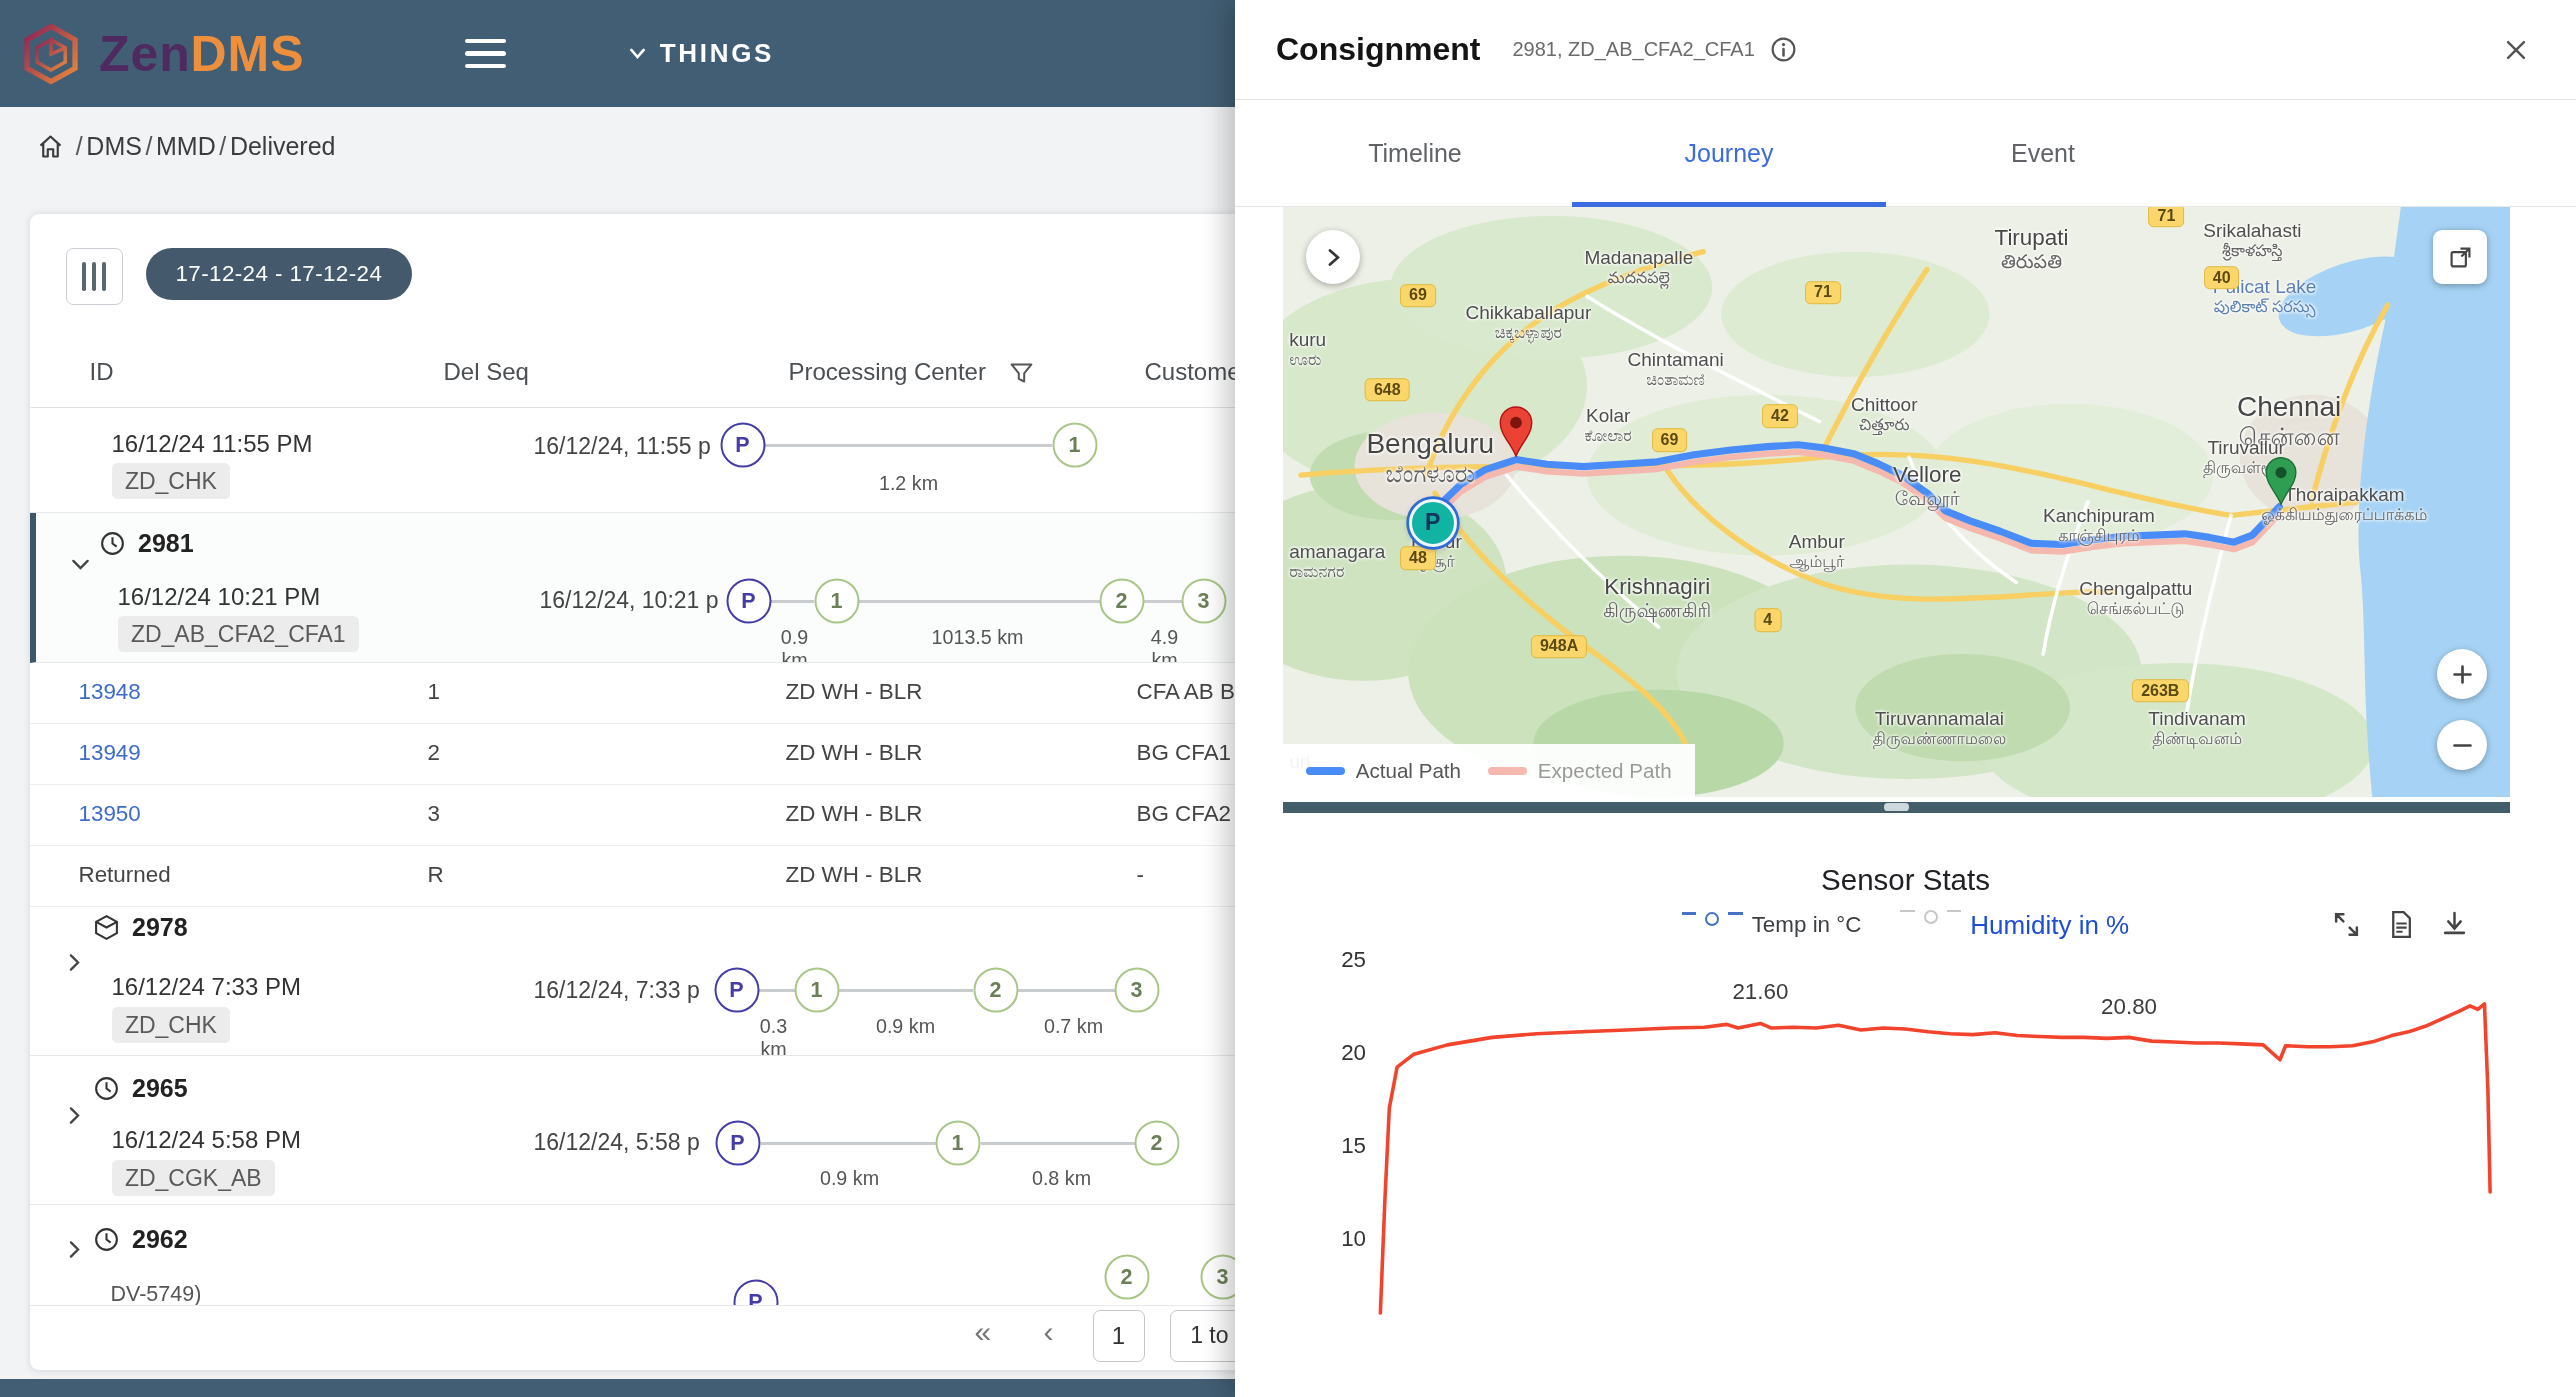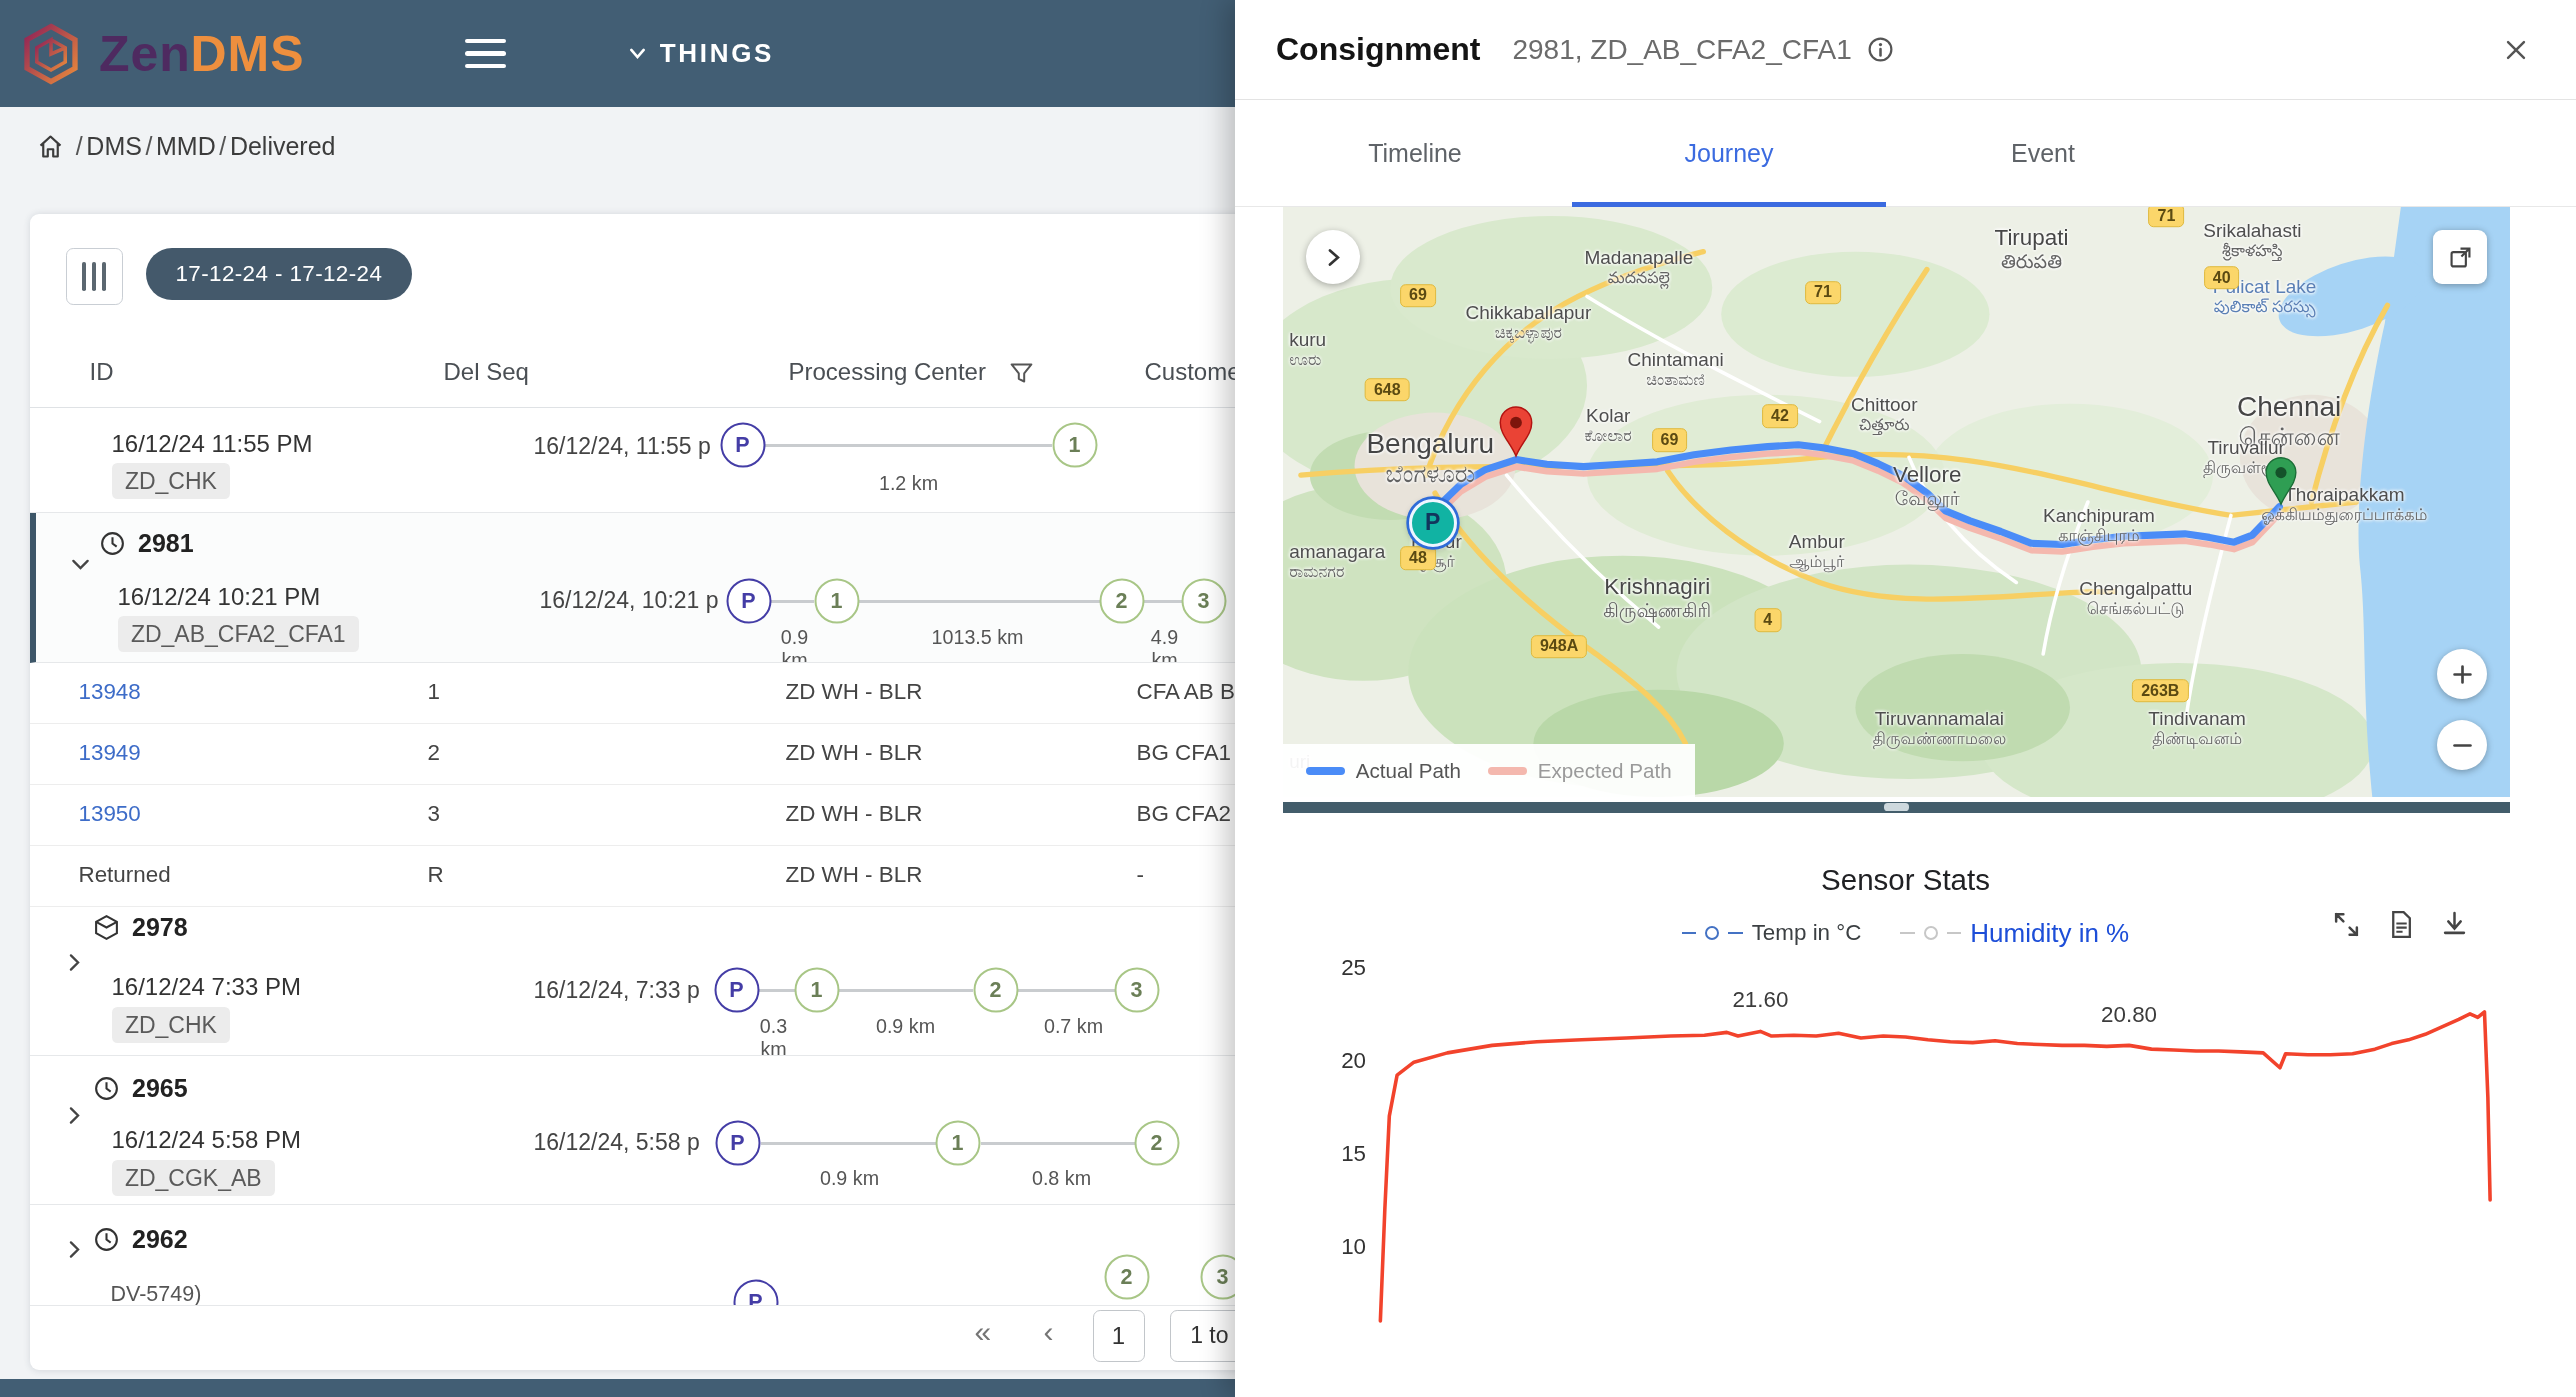--- a/index.html
+++ b/index.html
@@ -63,21 +63,21 @@
   .pg-icon { position:absolute; font-size:30px; color:#757575; cursor:pointer; top:9px; }
   .pg-page { position:absolute; left:1063px; top:3.6px; width:52px; height:52px; border:0.9px solid #c2c6ca; border-radius:7.2px; display:flex; align-items:center; justify-content:center; font-size:24px; color:#333; cursor:pointer; background:#fff; }
   .pg-range { position:absolute; left:1140px; top:3.6px; width:170px; height:52px; border:0.9px solid #c2c6ca; border-radius:7.2px; display:flex; align-items:center; padding-left:19.7px; font-size:23px; color:#333; cursor:pointer; background:#fff; }
 
   .footer-strip { position:absolute; left:0; bottom:0; width:1235px; height:18px; background:#425e74; }
 
   
   .drawer { position:absolute; left:1235px; top:0; width:1341px; height:1397px; background:#fff; box-shadow:-9px 0 25px rgba(0,0,0,.22); }
   .drawer-header { height:100px; border-bottom:0.9px solid #e3e3e3; display:flex; align-items:center; padding:0 45px 0 41px; }
   .drawer-title { font-size:32px; font-weight:700; color:#141414; }
-  .drawer-subtitle { margin-left:32px; font-size:28px; color:#6b6b6b; }
+  .drawer-subtitle { margin-left:32px; font-size:20px; color:#6b6b6b; }
   .info-btn { margin-left:14.3px; background:none; border:none; cursor:pointer; display:flex; }
   .close-btn { margin-left:auto; background:none; border:none; cursor:pointer; display:flex; }
 
   .tabs { height:107px; border-bottom:0.9px solid #e8e8e8; display:flex; padding:0 23px; }
   .tab { width:314px; display:flex; align-items:center; justify-content:center; font-size:25px; color:#5f6368; font-weight:500; cursor:pointer; position:relative; }
   .tab.active { color:#3b6be0; }
   .tab.active::after { content:""; position:absolute; left:0; right:0; bottom:-0.9px; height:4.5px; background:#3b6be0; }
 
   
   .map { position:relative; margin:0 65px 0 48px; width:1227px; height:590px; overflow:hidden; background:#edf0e6; }
@@ -108,21 +108,21 @@
 
   .map-scrollbar { position:relative; margin:4.5px 65px 0 48px; width:1227px; height:11.6px; background:#435d6b; cursor:pointer; }
   .map-scrollbar .thumb { position:absolute; left:49%; top:1.8px; width:25px; height:8px; background:#cdd8dd; border-radius:3.6px; }
 
   
   .sensor { position:relative; }
   .sensor-title { margin-top:50px; text-align:center; font-size:29.5px; color:#202124; }
   .sensor-icons { position:absolute; right:107px; top:47px; display:flex; gap:25px; }
   .sensor-icons button { background:none; border:none; cursor:pointer; display:flex; }
   .sensor-legend { margin-top:12.5px; display:flex; justify-content:center; gap:39px; align-items:center; }
-  .lg-item { display:flex; align-items:center; gap:9px; cursor:pointer;margin-top:8px; }
+  .lg-item { display:flex; gap:9px; cursor:pointer; }
   .lg-item .seg { width:14.3px; height:2.7px; }
   .lg-item .ring { width:14.3px; height:14.3px; border-radius:50%; border:2.7px solid; background:#fff; }
   .lg-temp .seg { background:#4472c4; } .lg-temp .ring { border-color:#4472c4; }
   .lg-temp .lbl { font-size:22.4px; color:#3c4043; }
   .lg-hum .seg { background:#c7c7c7; } .lg-hum .ring { border-color:#c7c7c7; }
   .lg-hum .lbl { font-size:26px; color:#1d4ed8; }
   #sensor-chart { display:block; margin:7.2px 0 0 72px; }
   #sensor-chart .tick { font-size:25px; fill:#333; }
   #sensor-chart .anno { font-size:25px; fill:#3c3c3c; }
 </style>

